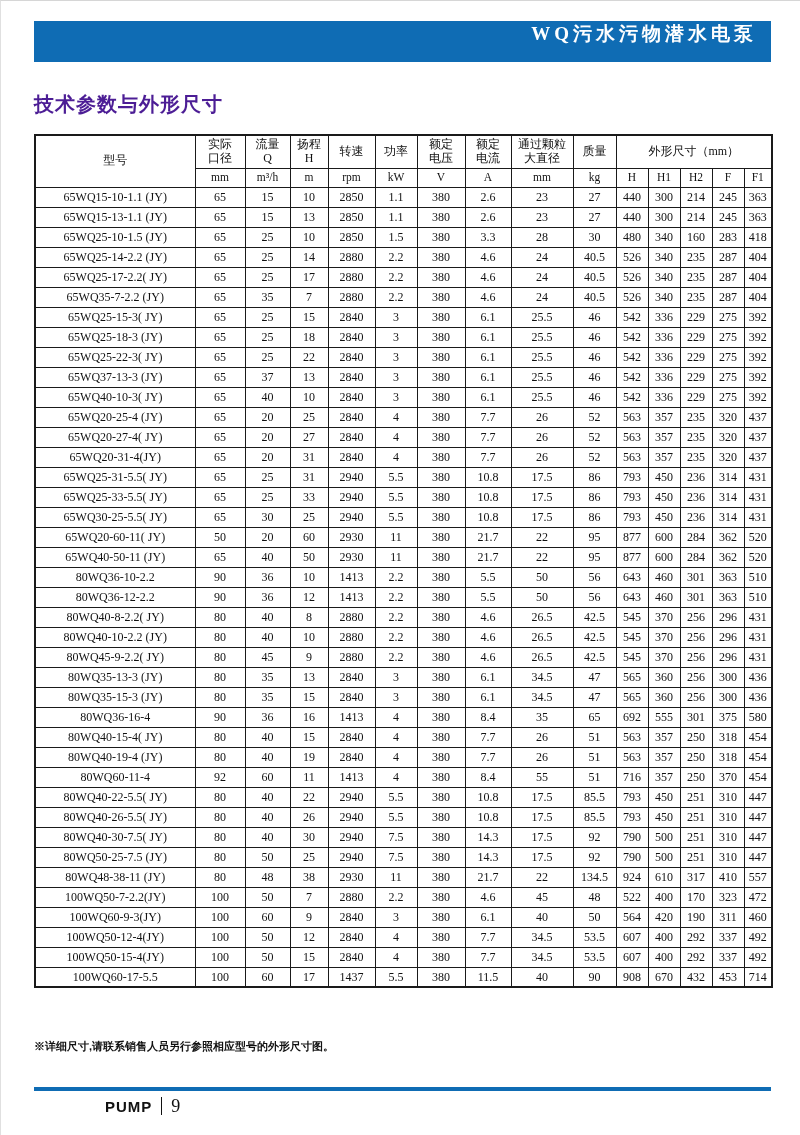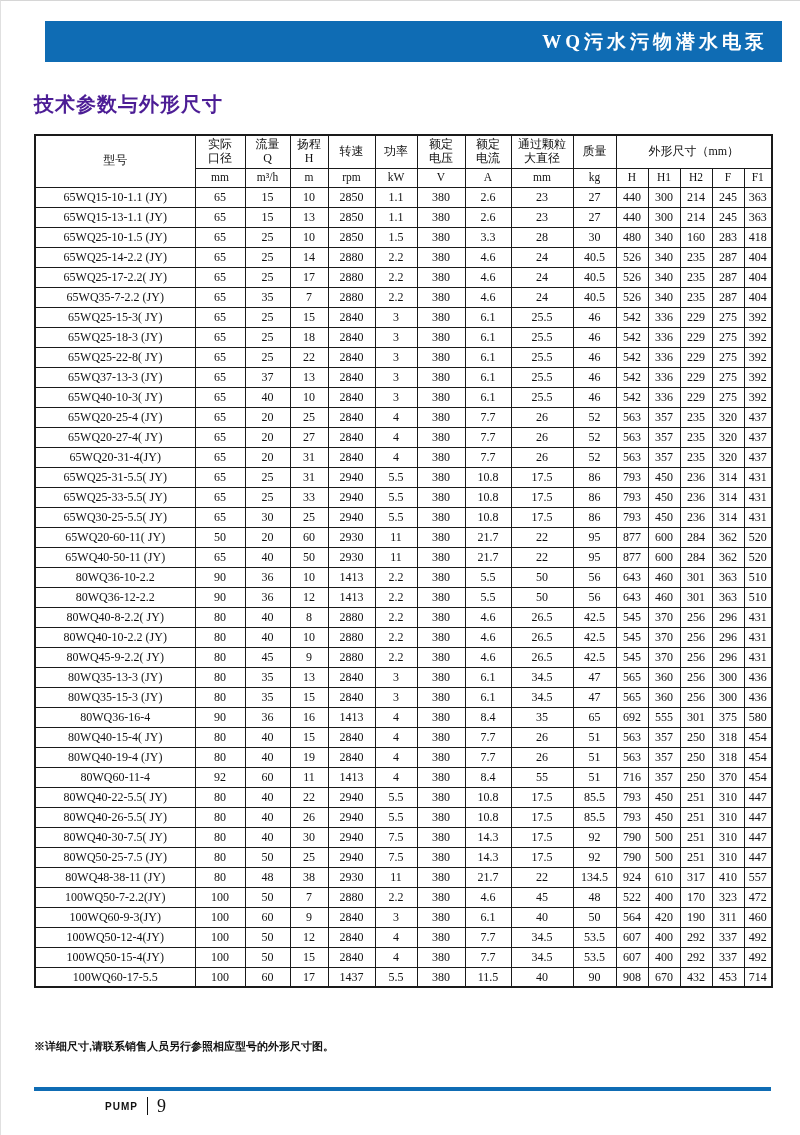--- a/index.html
+++ b/index.html
@@ -3,23 +3,23 @@
 <meta charset="utf-8">
 <style>
   * { margin:0; padding:0; box-sizing:border-box; }
   html,body { background:#ffffff; }
   body {
     width:800px; height:1135px; position:relative;
     font-family:"Liberation Serif", serif;
     border-top:1px solid #d6d6d6; border-left:1px solid #e0e0e0;
   }
   .banner {
-    position:absolute; left:44px; top:20px; width:737px; height:41px;
+    position:absolute; left:33px; top:20px; width:737px; height:41px;
     background:#0f6cb4; color:#ffffff;
-    display:flex; align-items:center; justify-content:flex-end;
+    display:flex; align-items:flex-start; justify-content:flex-end;
     padding-right:14px; font-size:19px; font-weight:bold; letter-spacing:4px;
   }
   .section-title {
     position:absolute; left:33px; top:90px;
     font-family:"Liberation Sans", sans-serif;
     font-size:20px; font-weight:bold; color:#4c1d95; letter-spacing:1px;
   }
   table.spec {
     position:absolute; left:33px; top:133px; width:737px;
     border-collapse:collapse; table-layout:fixed;
@@ -42,21 +42,21 @@
   .footer-line {
     position:absolute; left:33px; top:1086px; width:737px; height:4px;
     background:#0f6cb4;
   }
   .footer-brand {
     position:absolute; left:84px; top:1094px; height:22px;
     display:flex; align-items:center;
   }
   .footer-brand .brand {
     font-family:"Liberation Sans", sans-serif;
-    font-size:10px; font-weight:bold; letter-spacing:1px; color:#111;padding-left:20px;
+    font-size:15px; font-weight:bold; letter-spacing:1px; color:#111;padding-left:20px;
   }
   .footer-brand .divider {
     width:1px; height:18px; background:#111; margin:0 9px;
   }
   .footer-brand .pagenum {
     font-family:"Liberation Serif", serif;
     font-size:18px; color:#111;
   }
 </style>
 </head>
@@ -254,21 +254,21 @@
         <td>6.1</td>
         <td>25.5</td>
         <td>46</td>
         <td>542</td>
         <td>336</td>
         <td>229</td>
         <td>275</td>
         <td>392</td>
       </tr>
       <tr>
-        <td class="model">65WQ25-22-8( JY)</td>
+        <td class="model">65WQ25-22-3( JY)</td>
         <td>65</td>
         <td>25</td>
         <td>22</td>
         <td>2840</td>
         <td>3</td>
         <td>380</td>
         <td>6.1</td>
         <td>25.5</td>
         <td>46</td>
         <td>542</td>

